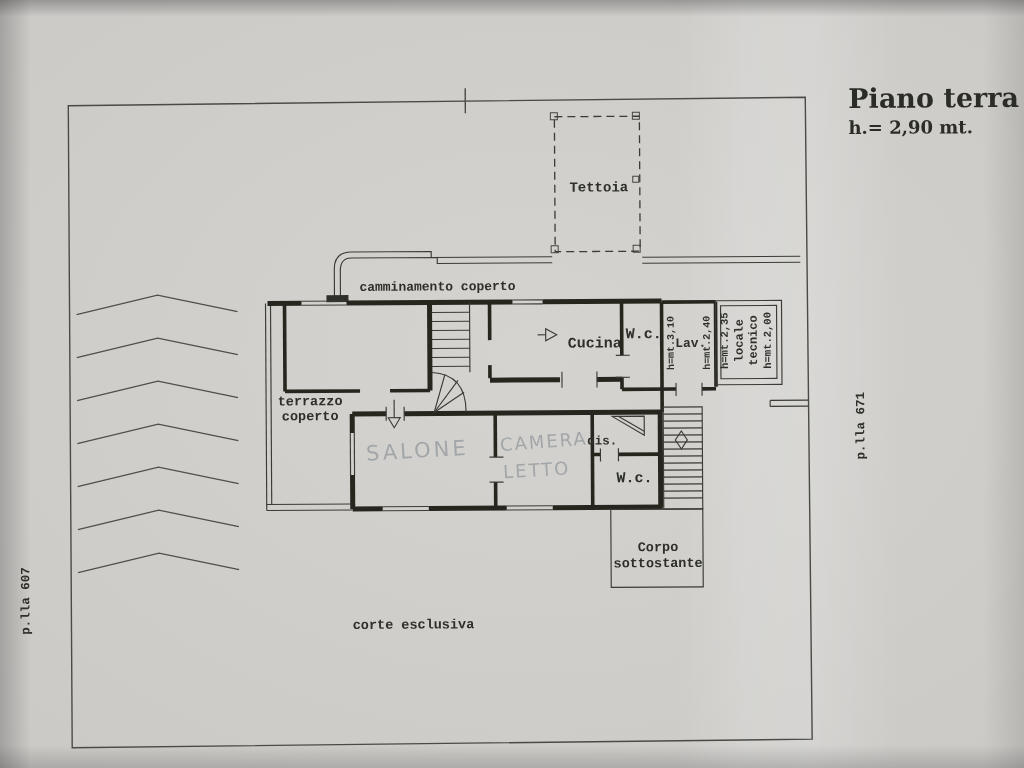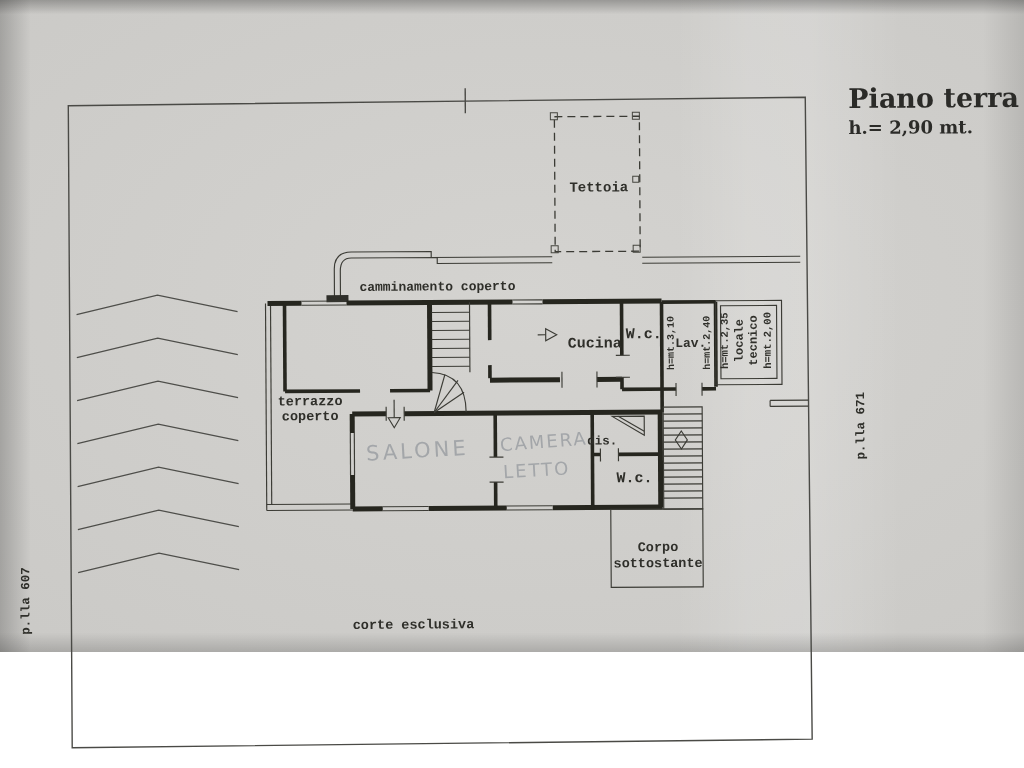--- a/index.html
+++ b/index.html
@@ -1,21 +1,21 @@
 <!DOCTYPE html>
 <html><head>
 <meta charset="utf-8">
 <style>
   html,body{margin:0;padding:0;}
   body{
     width:1024px;height:768px;overflow:hidden;
     font-family:"Liberation Sans", sans-serif;
   }
   .photo{
-    position:relative;width:1024px;height:652px;
+    position:relative;width:1024px;height:768px;
     background:
       linear-gradient(90deg, rgba(0,0,0,0.20), rgba(0,0,0,0) 3%),
       linear-gradient(270deg, rgba(0,0,0,0.10), rgba(0,0,0,0) 4%),
       linear-gradient(180deg, rgba(0,0,0,0.26), rgba(0,0,0,0) 2.2%),
       linear-gradient(0deg, rgba(0,0,0,0.16), rgba(0,0,0,0) 3%),
       linear-gradient(90deg, rgba(0,0,0,0) 66%, rgba(255,255,255,0.15) 73%, rgba(255,255,255,0.17) 79%, rgba(0,0,0,0) 88%),
       radial-gradient(125% 118% at 52% 46%, #d4d3d0 0%, #cbcac7 58%, #c0bfbd 88%, #b2b1af 100%);
   }
   svg{position:absolute;left:0;top:0;transform:rotate(-0.35deg);}
   .thin{stroke:#3b3b35;stroke-width:1.15;fill:none;}

